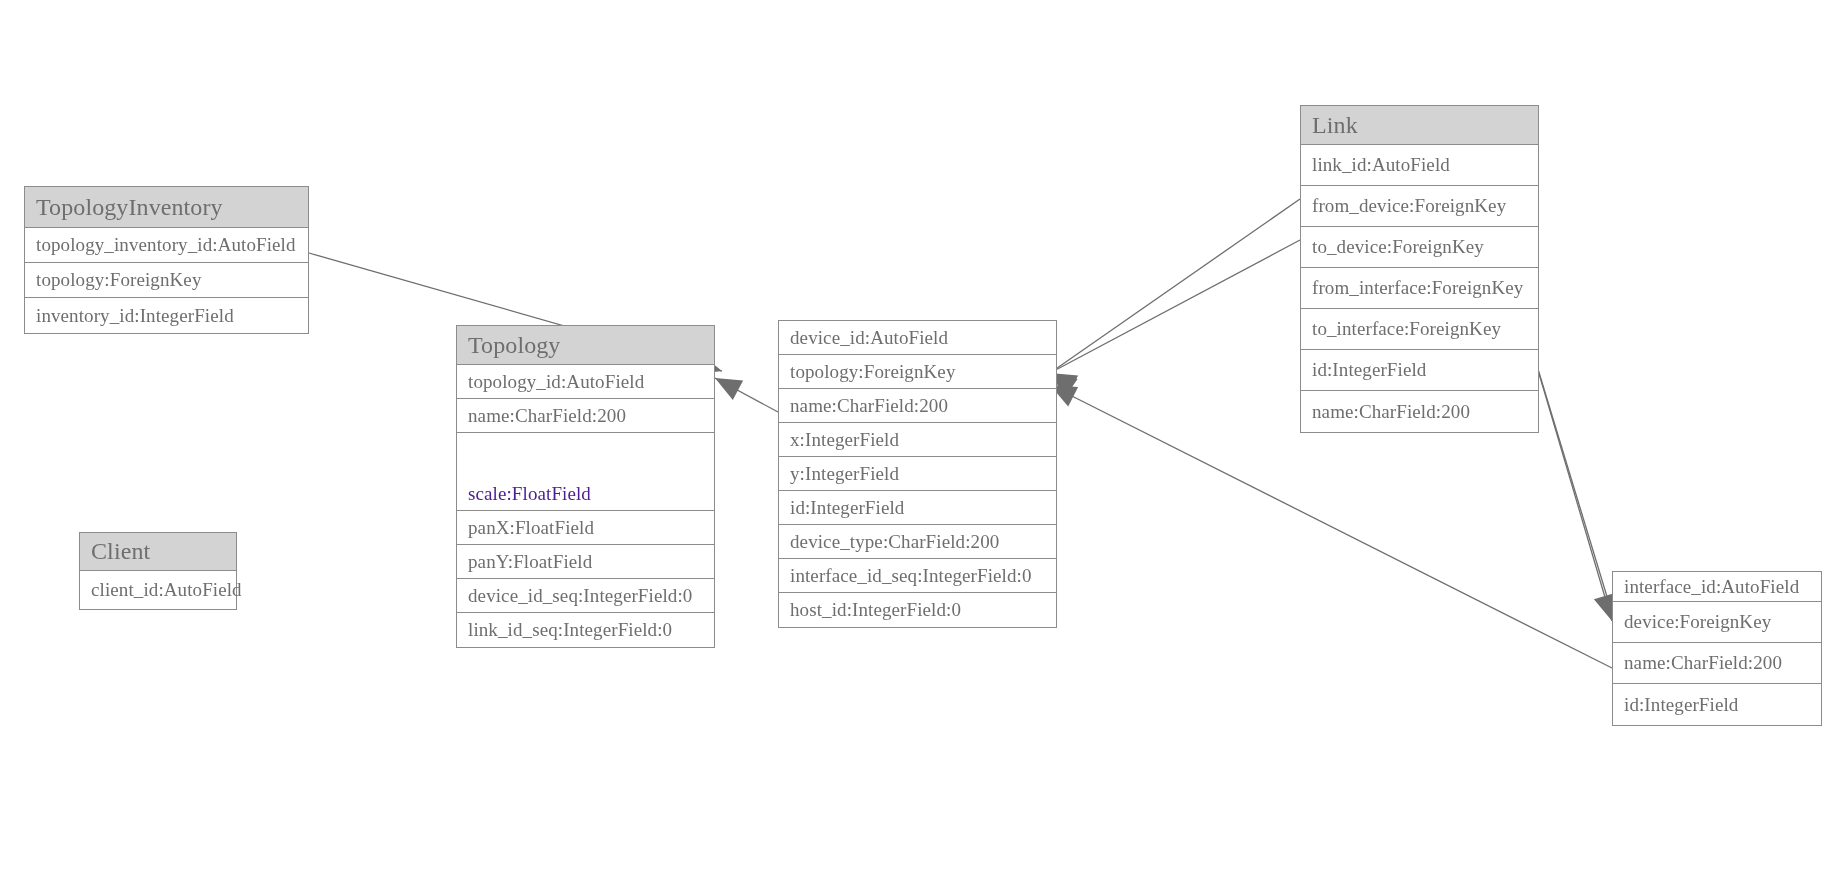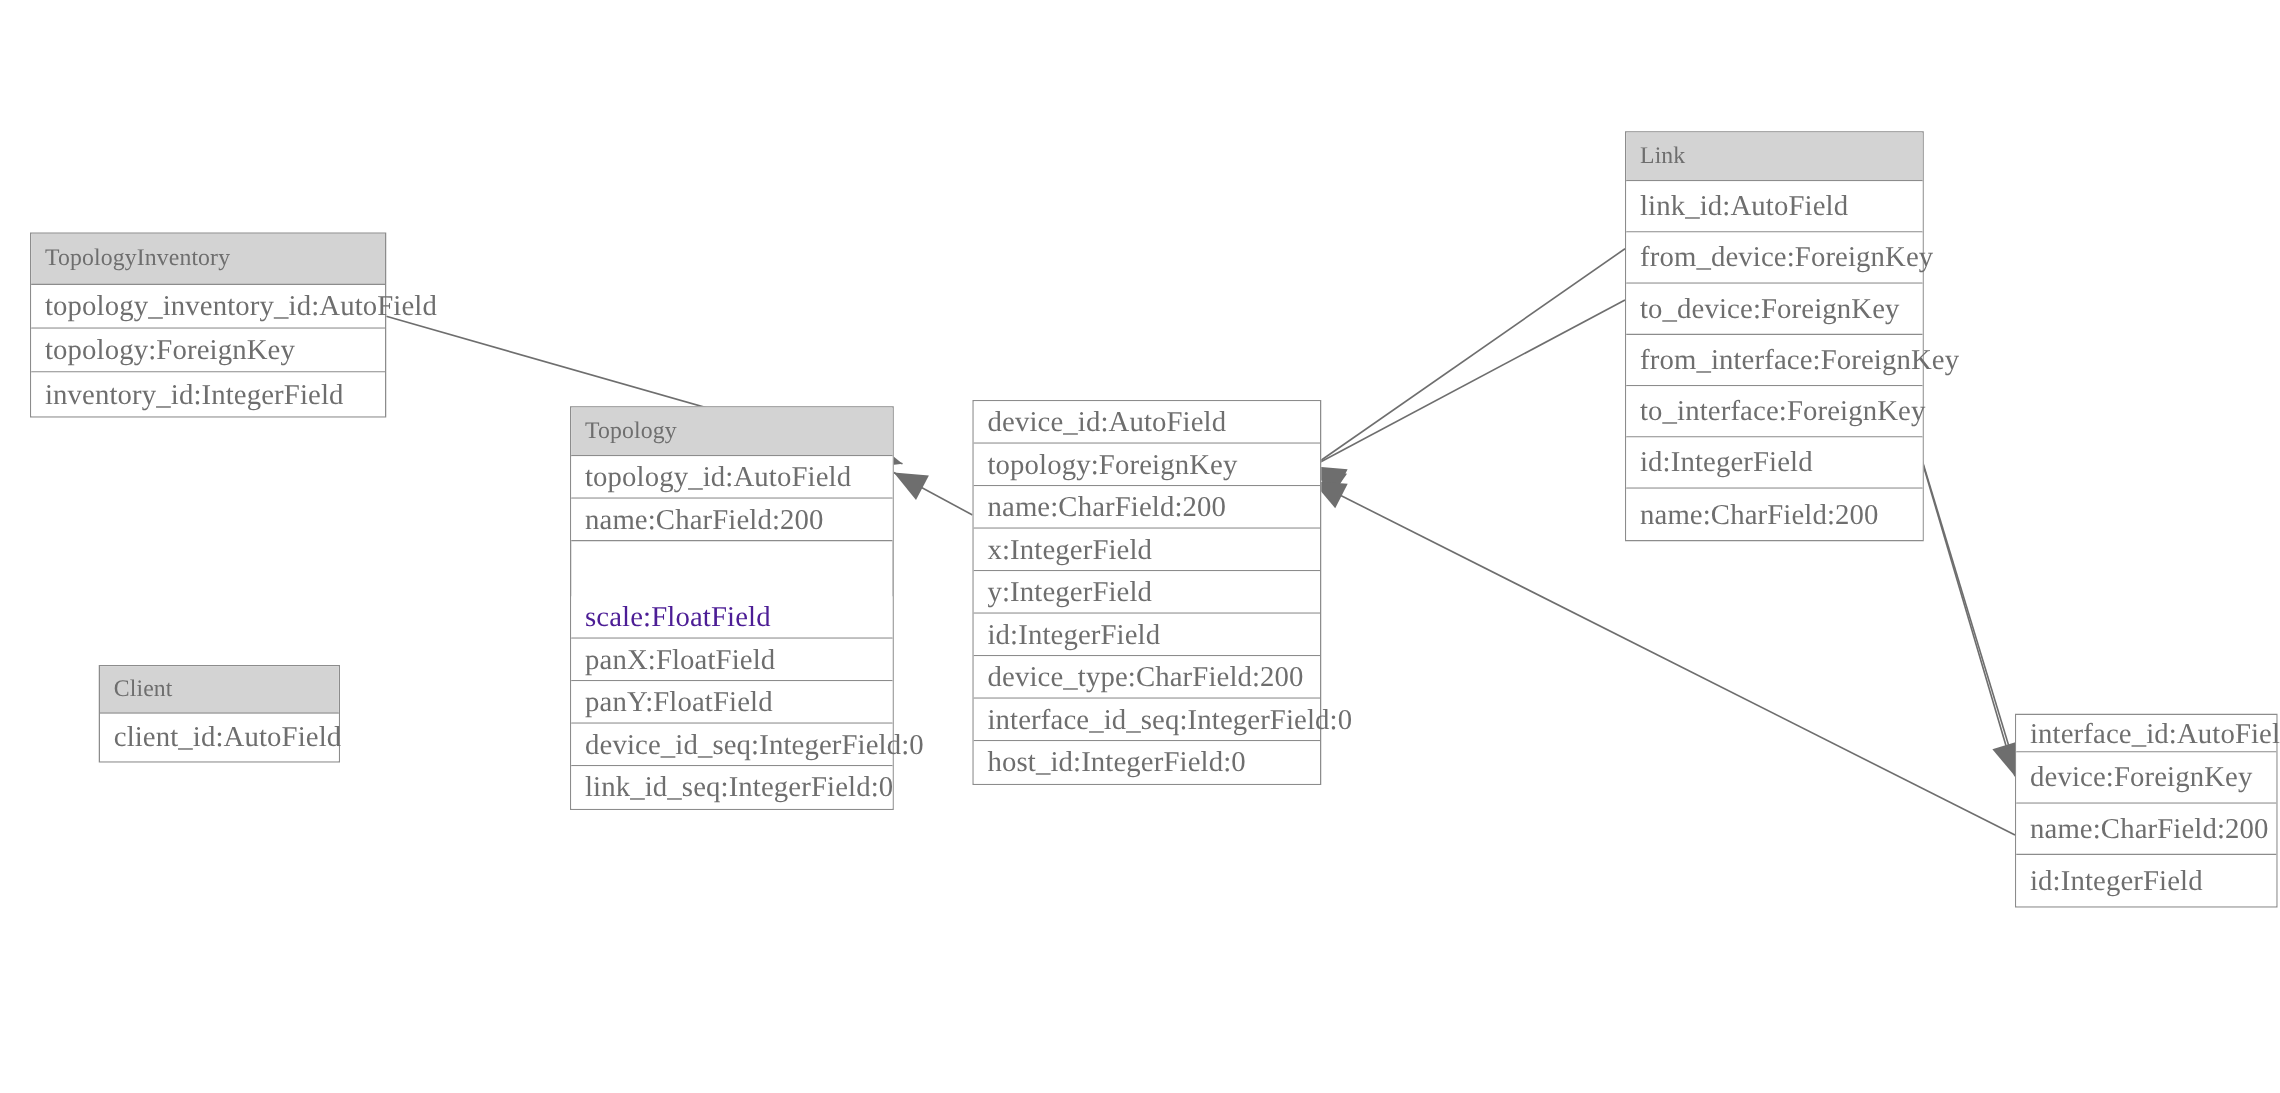--- a/index.html
+++ b/index.html
@@ -35,31 +35,31 @@
     z-index: 5;
   }
   .entity-header {
     box-sizing: border-box;
     background: #d3d3d3;
     border-bottom: 1.4px solid #8c8c8c;
     color: #6e6e6e;
     padding: 0 11px;
     display: flex;
     align-items: center;
-    font-size: 19px;
+    font-size: 24px;
     letter-spacing: 0.1px;
   }
   .entity-row {
     box-sizing: border-box;
     border-bottom: 1.4px solid #8c8c8c;
     color: #6e6e6e;
     padding: 0 11px;
     display: flex;
     align-items: center;
-    font-size: 23px;
+    font-size: 19px;
     white-space: nowrap;
     letter-spacing: 0.1px;
     background: #ffffff;
     text-align: right;
   }
   .entity-row:last-child {
     border-bottom: none;
   }
 </style>
 </head>
@@ -98,21 +98,21 @@
       </g>
     </svg>
 
   <div id="entity-layer">
       <div class="entity" style="left: 24px; top: 186px; width: 285px; border-color: rgb(140, 140, 140);">
         <div class="entity-header" style="height: 41px; background: rgb(211, 211, 211); border-bottom-color: rgb(140, 140, 140); color: rgb(110, 110, 110);">TopologyInventory</div>
         <div class="entity-row" style="height: 35px; border-bottom-color: rgb(140, 140, 140); color: rgb(110, 110, 110);">topology_inventory_id:AutoField</div>
         <div class="entity-row" style="height: 35px; border-bottom-color: rgb(140, 140, 140); color: rgb(110, 110, 110);">topology:ForeignKey</div>
         <div class="entity-row" style="height: 35px; border-bottom-color: rgb(140, 140, 140); color: rgb(110, 110, 110);">inventory_id:IntegerField</div>
       </div>
-      <div class="entity" style="left: 79px; top: 532px; width: 193px; border-color: rgb(140, 140, 140);">
+      <div class="entity" style="left: 79px; top: 532px; width: 158px; border-color: rgb(140, 140, 140);">
         <div class="entity-header" style="height: 38px; background: rgb(211, 211, 211); border-bottom-color: rgb(140, 140, 140); color: rgb(110, 110, 110);">Client</div>
         <div class="entity-row" style="height: 38px; border-bottom-color: rgb(140, 140, 140); color: rgb(110, 110, 110);">client_id:AutoField</div>
       </div>
       <div class="entity" style="left: 456px; top: 325px; width: 259px; border-color: rgb(140, 140, 140);">
         <div class="entity-header" style="height: 39px; background: rgb(211, 211, 211); border-bottom-color: rgb(140, 140, 140); color: rgb(110, 110, 110);">Topology</div>
         <div class="entity-row" style="height: 34px; border-bottom-color: rgb(140, 140, 140); color: rgb(110, 110, 110);">topology_id:AutoField</div>
         <div class="entity-row" style="height: 34px; border-bottom-color: rgb(140, 140, 140); color: rgb(110, 110, 110);">name:CharField:200</div>
         <div class="entity-row" style="height: 34px; border-bottom-color: rgb(140, 140, 140); color: #4c1d95; margin-top: 44px;">scale:FloatField</div>
         <div class="entity-row" style="height: 34px; border-bottom-color: rgb(140, 140, 140); color: rgb(110, 110, 110);">panX:FloatField</div>
         <div class="entity-row" style="height: 34px; border-bottom-color: rgb(140, 140, 140); color: rgb(110, 110, 110);">panY:FloatField</div>

